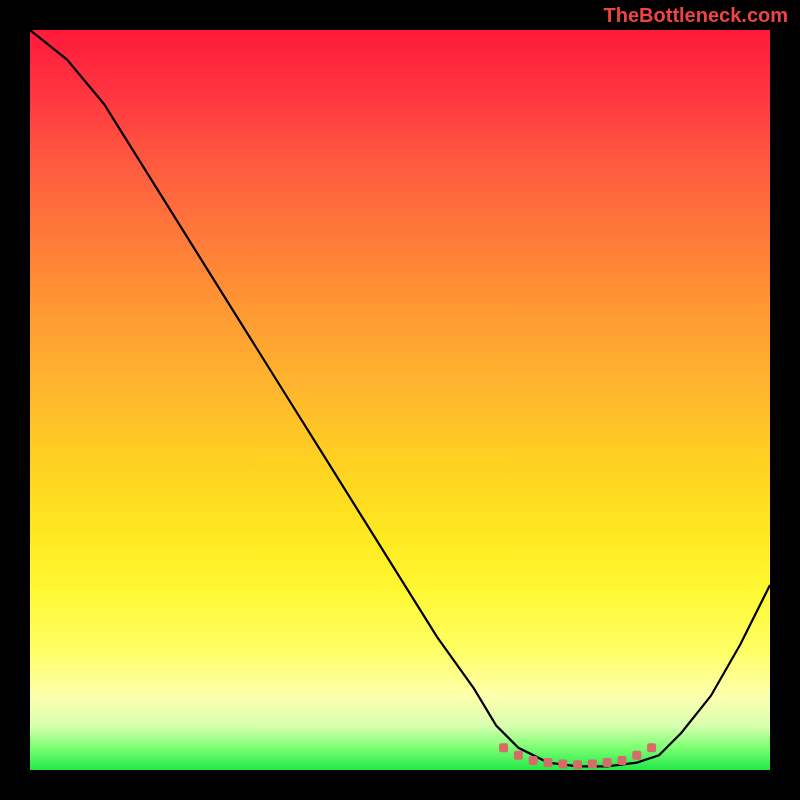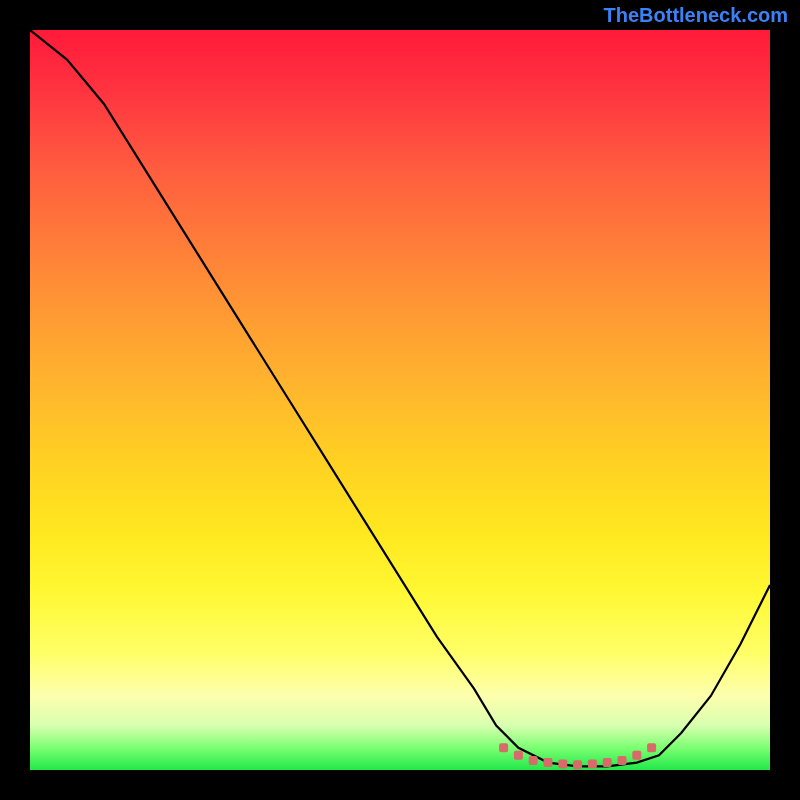--- a/index.html
+++ b/index.html
@@ -8,21 +8,21 @@
     height: 800px;
     background: #000000;
     position: relative;
     font-family: Arial, sans-serif;
     overflow: hidden;
   }
   .watermark {
     position: absolute;
     top: 4px;
     right: 12px;
-    color: #3b82f6;
+    color: #ef4444;
     font-size: 20px;
     font-weight: bold;
     z-index: 10;
   }
   .plot-area {
     position: absolute;
     left: 30px;
     top: 30px;
     width: 740px;
     height: 740px;

